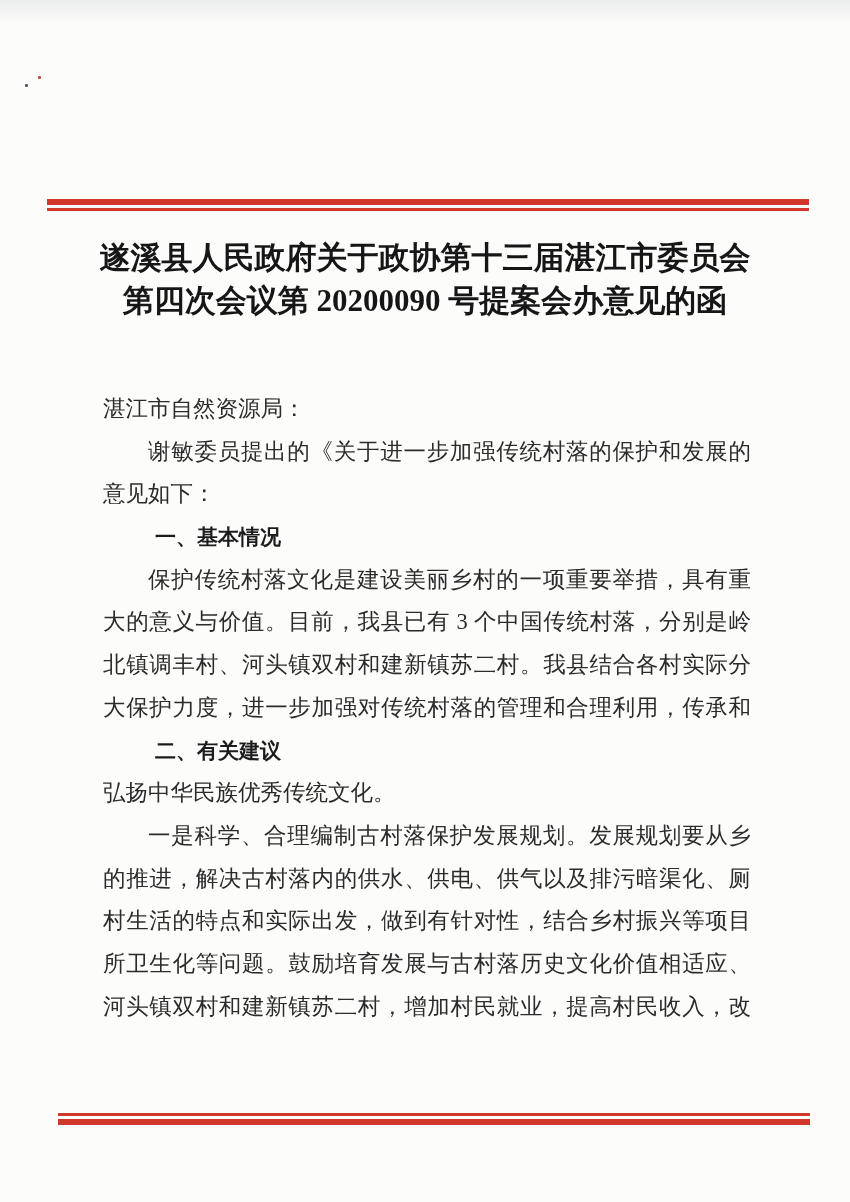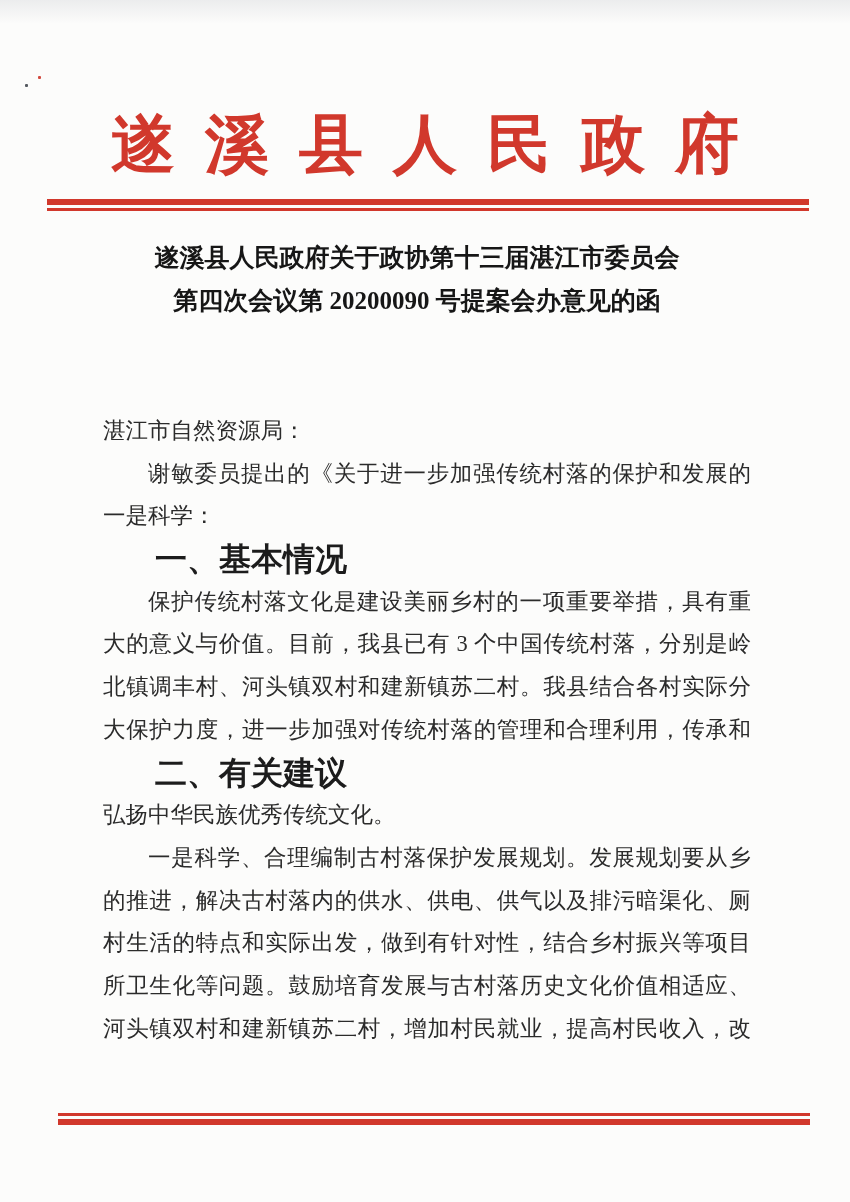--- a/index.html
+++ b/index.html
@@ -67,32 +67,32 @@
     width: 752px;
     height: 12px;
     box-sizing: border-box;
     border-top: 3px solid #d1382c;
     border-bottom: 6px solid #d1382c;
   }
 
   .doc-title {
     position: absolute;
     top: 236px;
-    left: 42px;
+    left: 50px;
     width: 750px;
     text-align: center;
-    font-size: 25px;
+    font-size: 31px;
     line-height: 43px;
     font-weight: bold;
     color: #161616;
   }
 
   .letter-body {
     position: absolute;
-    top: 410px;
+    top: 388px;
     left: 103px;
     width: 648px;
     color: #2b2b2b;
   }
   .line {
     height: 42.7px;
     line-height: 42.7px;
     font-size: 22.5px;
     white-space: nowrap;      
   }
@@ -103,48 +103,47 @@
   }
   .line.plain {
     text-align: left;
   }
   .line.indent {
     padding-left: 45px;
   }
   .line.heading {
     font-family: "Liberation Sans", "DejaVu Sans", sans-serif;
     font-weight: bold;
-    font-size: 32px;
+    font-size: 21px;
     color: #1c1c1c;
     padding-left: 52px;
     text-align: left;
   }
 </style>
 </head>
 <body>
 
 <div class="page">
 
   <div class="scan-shadow"></div>
   <div class="speck red"></div>
   <div class="speck dark"></div>
 
-  <div class="letterhead">遂溪县人民政府</div>
 
   <div class="rule-header"></div>
 
   <div class="doc-title">
     <div>遂溪县人民政府关于政协第十三届湛江市委员会</div>
     <div>第四次会议第 20200090 号提案会办意见的函</div>
   </div>
 
   <div class="letter-body">
     <div class="line plain">湛江市自然资源局：</div>
     <div class="line indent justify">谢敏委员提出的《关于进一步加强传统村落的保护和发展的</div>
-    <div class="line plain">一是科学：</div>
+    <div class="line plain">意见如下：</div>
     <div class="line heading">一、基本情况</div>
     <div class="line indent justify">保护传统村落文化是建设美丽乡村的一项重要举措，具有重</div>
     <div class="line justify">大的意义与价值。目前，我县已有 3 个中国传统村落，分别是岭</div>
     <div class="line justify">北镇调丰村、河头镇双村和建新镇苏二村。我县结合各村实际分</div>
     <div class="line justify">大保护力度，进一步加强对传统村落的管理和合理利用，传承和</div>
     <div class="line heading">二、有关建议</div>
     <div class="line plain">弘扬中华民族优秀传统文化。</div>
     <div class="line indent justify">一是科学、合理编制古村落保护发展规划。发展规划要从乡</div>
     <div class="line justify">的推进，解决古村落内的供水、供电、供气以及排污暗渠化、厕</div>
     <div class="line justify">村生活的特点和实际出发，做到有针对性，结合乡村振兴等项目</div>

